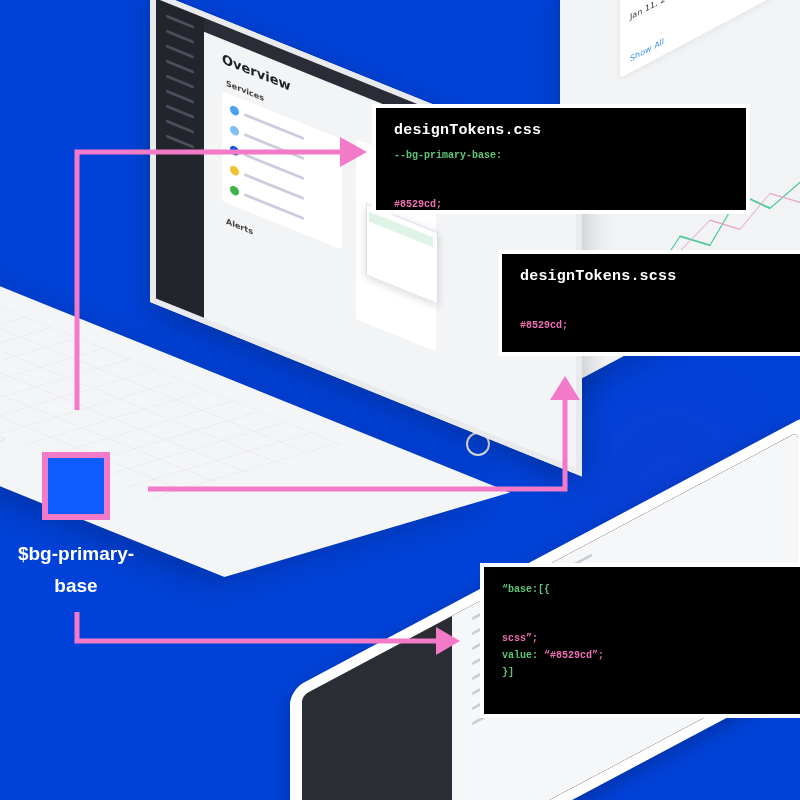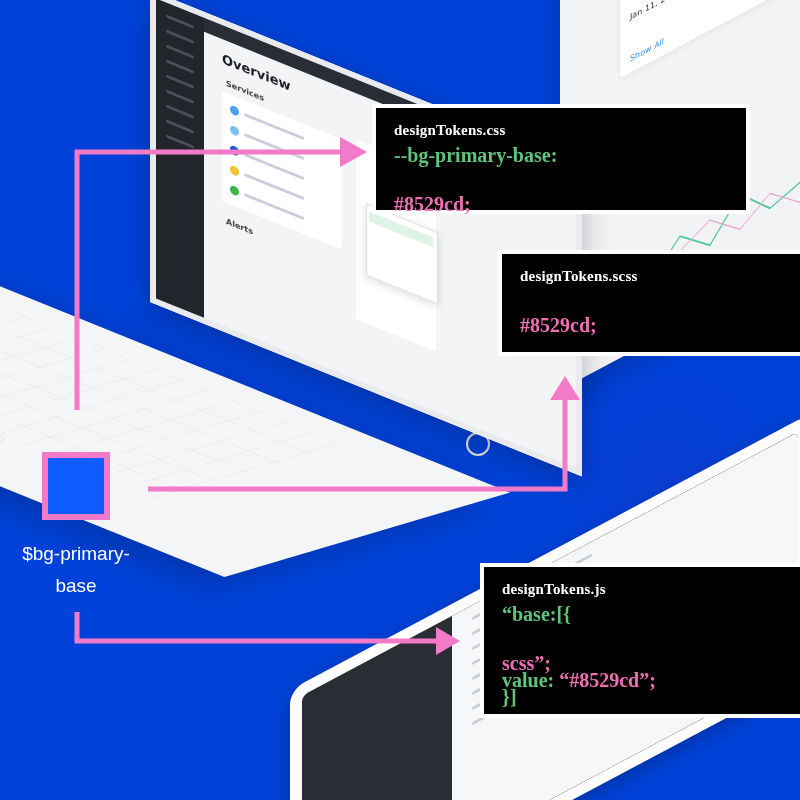--- a/index.html
+++ b/index.html
@@ -38,32 +38,32 @@
   .mon-legend{position:absolute;left:130px;top:380px;font-size:7px;color:#666;}
   .monitor-stand{position:absolute;left:742px;top:440px;width:80px;height:80px;background:#eef0f3;transform:skewY(-30deg);box-shadow:0 6px 14px rgba(0,0,0,.25);border-radius:6px;}
 
   
   .tablet{position:absolute;left:290px;top:690px;width:520px;height:260px;background:#fff;transform:skewY(-28deg);transform-origin:0 0;border-radius:14px;box-shadow:0 6px 20px rgba(0,0,0,.25);}
   .tab-screen{position:absolute;left:12px;top:12px;right:12px;bottom:12px;background:#2b2d34;border-radius:6px;overflow:hidden;}
   .tab-list{position:absolute;left:150px;top:0;right:0;bottom:0;background:#f6f7f9;}
   .tab-list span{display:block;width:120px;height:3px;margin:12px 0 0 20px;background:#c9ccd4;border-radius:2px;}
 
   
-  .panel{position:absolute;background:#000;border:4px solid #fff;box-sizing:border-box;font-family:Liberation Serif, serif;font-weight:bold;padding:14px 18px;}
+  .panel{position:absolute;background:#000;border:4px solid #fff;box-sizing:border-box;font-family:Liberation Mono, monospace;font-weight:bold;padding:14px 18px;}
   .panel .fname{color:#fff;font-size:15px;margin-bottom:8px;letter-spacing:.2px;}
-  .panel .line{font-size:20px;line-height:17px;white-space:pre;}
+  .panel .line{font-size:10px;line-height:17px;white-space:pre;}
   .g{color:#5ec57a;}
   .p{color:#ef6fb4;margin-top:32px;}
   #panel-css{left:372px;top:104px;width:378px;height:110px;}
   #panel-scss{left:498px;top:250px;width:310px;height:106px;}
   #panel-js{left:480px;top:563px;width:330px;height:155px;}
 
   
   .swatch{position:absolute;left:42px;top:452px;width:68px;height:68px;box-sizing:border-box;border:6px solid #f37ac8;background:#0d5cff;}
-  .token-label{position:absolute;left:0;top:538px;width:152px;text-align:center;color:#fff;font-size:19px;font-weight:normal;line-height:32px;font-family:"Liberation Sans",sans-serif;}
+  .token-label{position:absolute;left:0;top:538px;width:152px;text-align:center;color:#fff;font-size:19px;font-weight:bold;line-height:32px;font-family:"Liberation Sans",sans-serif;}
 
   svg.arrows{position:absolute;left:0;top:0;width:800px;height:800px;pointer-events:none;}
 </style>
 </head>
 <body>
 
 <div class="stage">
   <div class="bg-glow"></div>
 
   <div class="monitor">
@@ -166,19 +166,18 @@
     <div class="line g">--bg-primary-base:</div>
     <div class="line p">#8529cd;</div>
   </div>
 
   <div class="panel" id="panel-scss">
     <div class="fname">designTokens.scss</div>
     <div class="line p">#8529cd;</div>
   </div>
 
   <div class="panel" id="panel-js">
-    <div class="fname">designTokens.js</div>
     <div class="line g">“base:[{</div>
     <div class="line p">scss”;</div>
     <div class="line"><span class="g">value: </span><span class="p">“#8529cd”;</span></div>
     <div class="line g">}]</div>
   </div>
 </div>
 
 </body></html>

